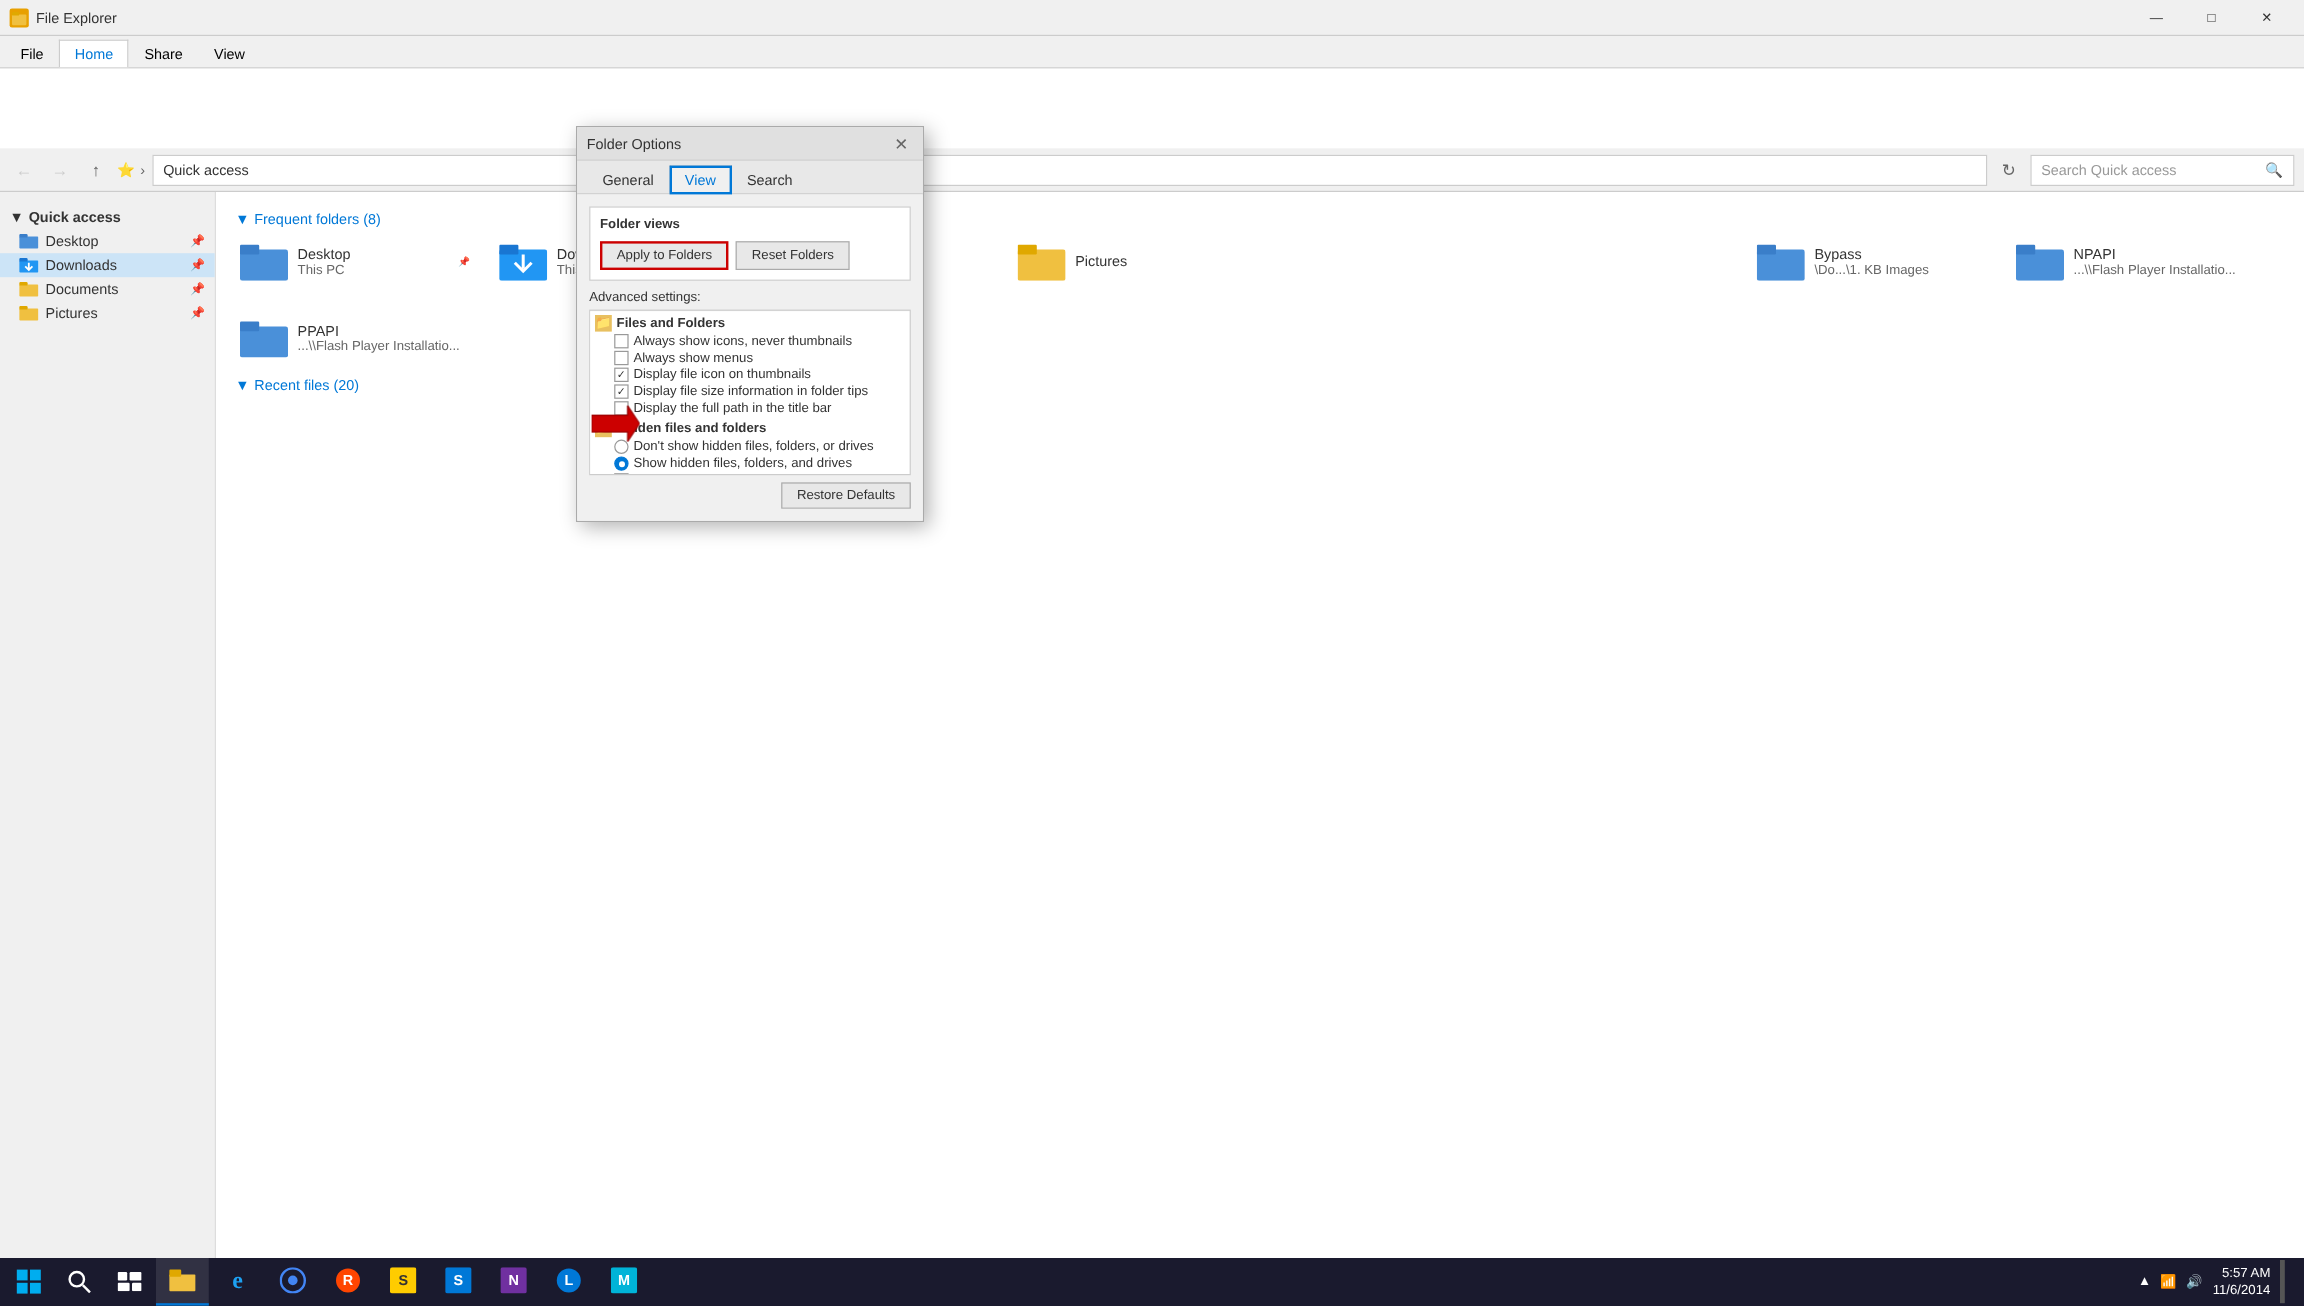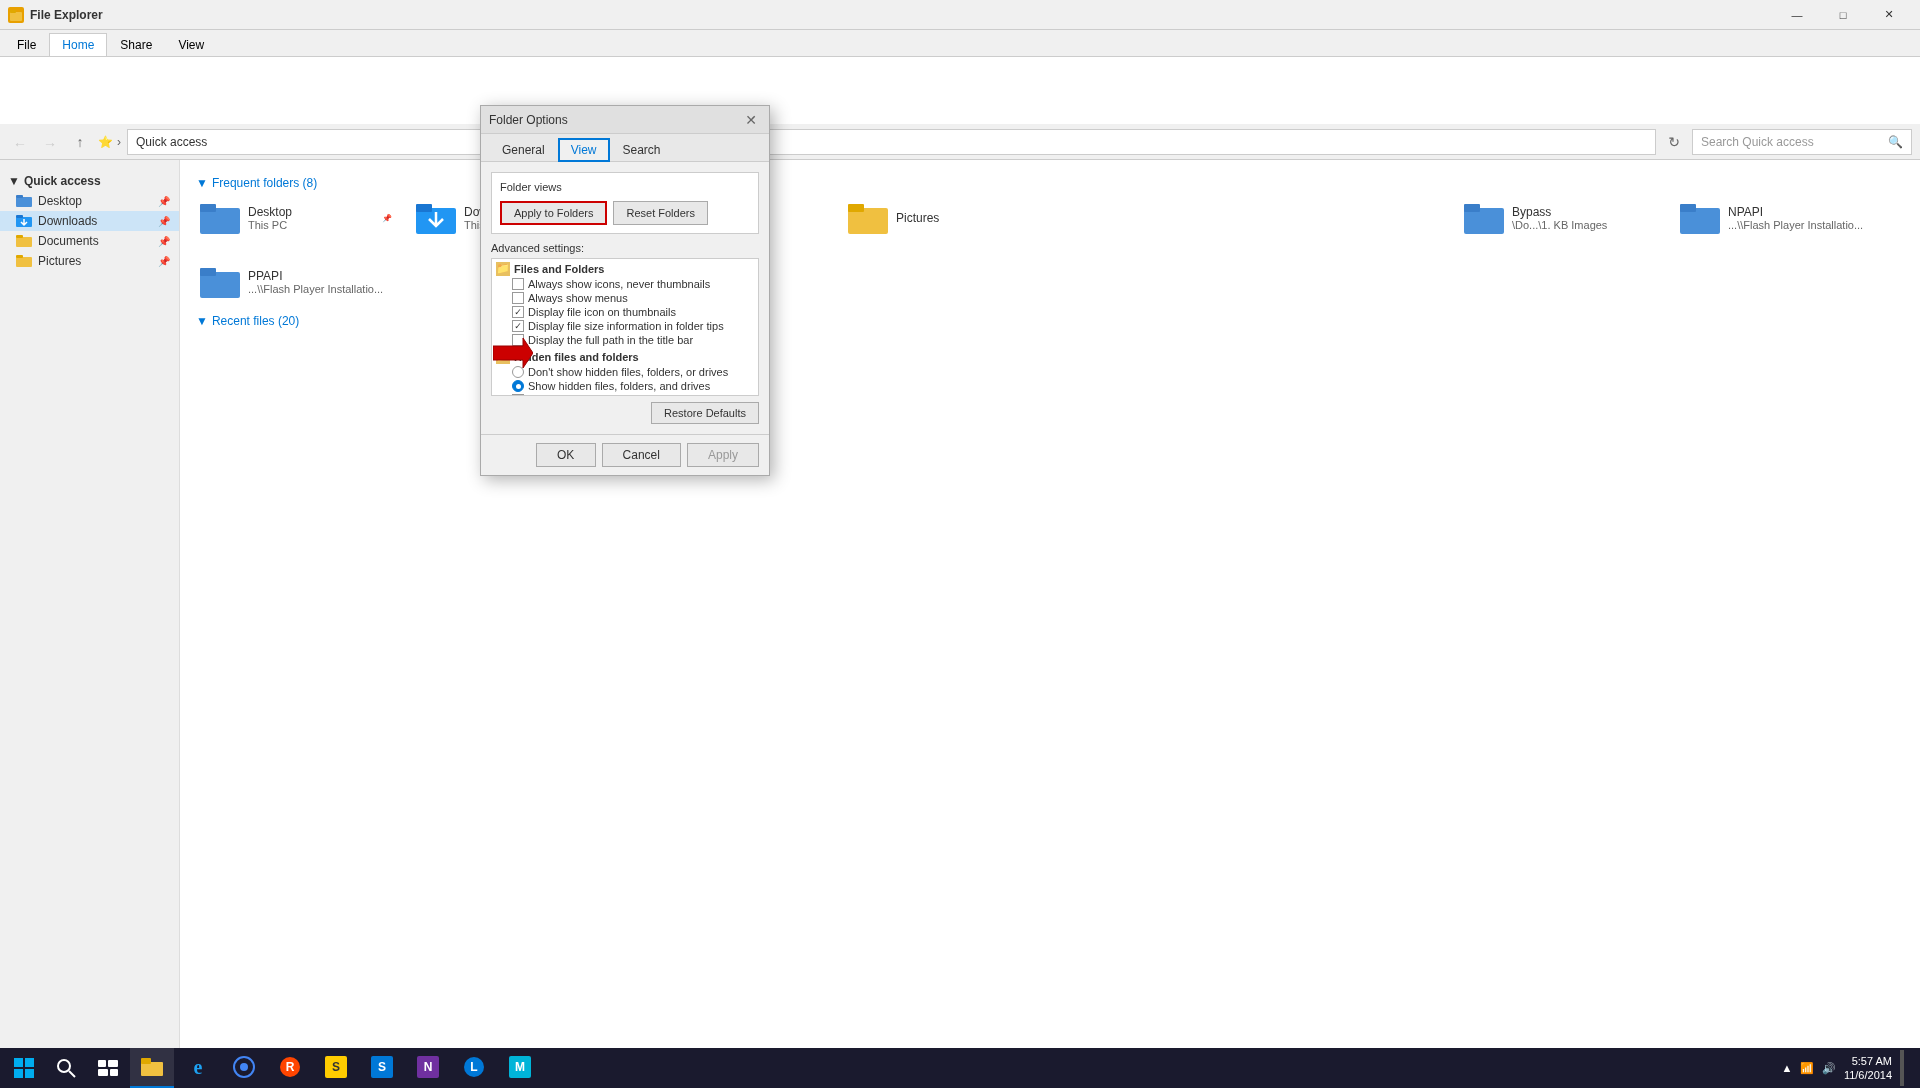--- a/index.html
+++ b/index.html
@@ -10,21 +10,21 @@
       height: 30px;
       background: #f0f0f0;
       display: flex;
       align-items: center;
       justify-content: space-between;
       padding: 0 8px;
       border-bottom: 1px solid #ccc;
     }
     .title-bar-left { display: flex; align-items: center; gap: 6px; }
     .title-bar-icon { width: 16px; height: 16px; background: #e8a000; border-radius: 2px; display: flex; align-items: center; justify-content: center; font-size: 10px; color: white; }
-    .title-bar-title { font-size: 12px; color: #333; font-weight: bold; }
+    .title-bar-title { font-size: 12px; color: #333; }
     .title-bar-controls { display: flex; gap: 0; }
     .title-ctrl { width: 46px; height: 30px; display: flex; align-items: center; justify-content: center; font-size: 11px; cursor: pointer; color: #333; }
 
     
     .ribbon {
       height: 94px;
       background: #f0f0f0;
       border-bottom: 1px solid #ccc;
     }
     .ribbon-tabs {
@@ -248,21 +248,21 @@
       outline: 2px solid #0078d7;
       outline-offset: -2px;
     }
     .dialog-body { padding: 10px; background: #f0f0f0; }
     .folder-views-section {
       border: 1px solid #ccc;
       background: white;
       padding: 8px;
       margin-bottom: 8px;
     }
-    .folder-views-title { font-size: 11px; font-weight: 400; margin-bottom: 6px; color: #333; }
+    .folder-views-title { font-size: 11px; font-weight: 700; margin-bottom: 6px; color: #333; }
     .folder-views-content { display: flex; align-items: flex-start; gap: 8px; }
     .folder-preview { width: 36px; height: 36px; background: #ddd; display: flex; align-items: center; justify-content: center; flex-shrink: 0; }
     .folder-views-text { font-size: 11px; color: #333; line-height: 1.4; flex: 1; }
     .folder-views-buttons { display: flex; gap: 6px; margin-top: 8px; }
     .dialog-btn {
       padding: 4px 12px;
       font-size: 11px;
       border: 1px solid #aaa;
       background: #e8e8e8;
       cursor: pointer;
@@ -573,25 +573,20 @@
           <span>Hide empty drives</span>
         </div>
 
       </div>
     </div>
 
     <div class="restore-btn-row">
       <button class="dialog-btn">Restore Defaults</button>
     </div>
   </div>
-  <div class="dialog-footer">
-    <button class="dialog-footer-btn">OK</button>
-    <button class="dialog-footer-btn">Cancel</button>
-    <button class="dialog-footer-btn disabled">Apply</button>
-  </div>
 </div>
 
 <div style="position:absolute; left:493px; top:338px; z-index:700; pointer-events:none;">
   <svg width="40" height="30" viewBox="0 0 40 30">
     <polygon points="0,8 30,8 30,0 40,15 30,30 30,22 0,22" fill="#cc0000" stroke="#990000" stroke-width="1"></polygon>
   </svg>
 </div>
 
 <div class="taskbar" style="position:fixed;bottom:0;left:0;width:1920px;height:40px;background:#1a1a2e;display:flex;align-items:center;padding:0 4px;gap:2px;z-index:1000;">
 

